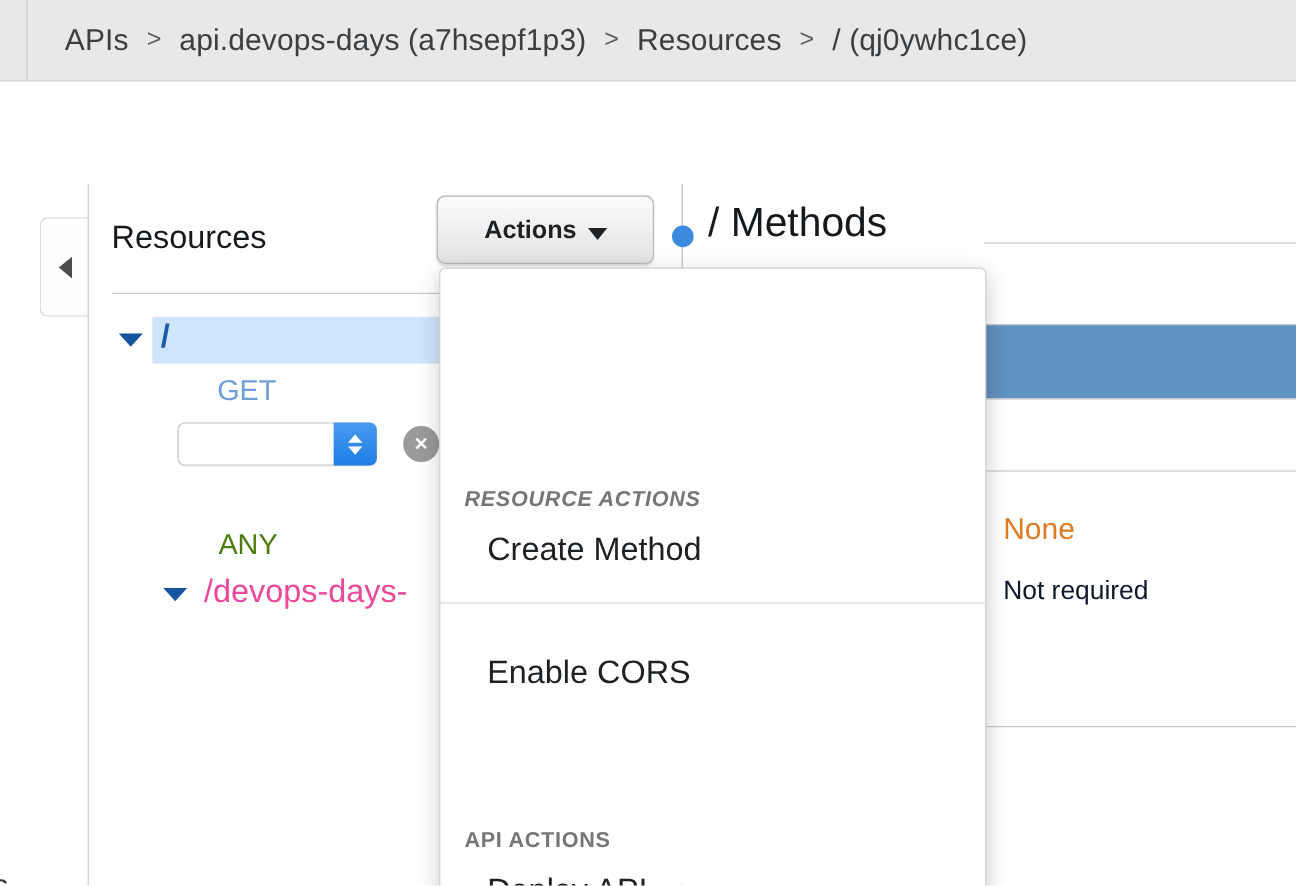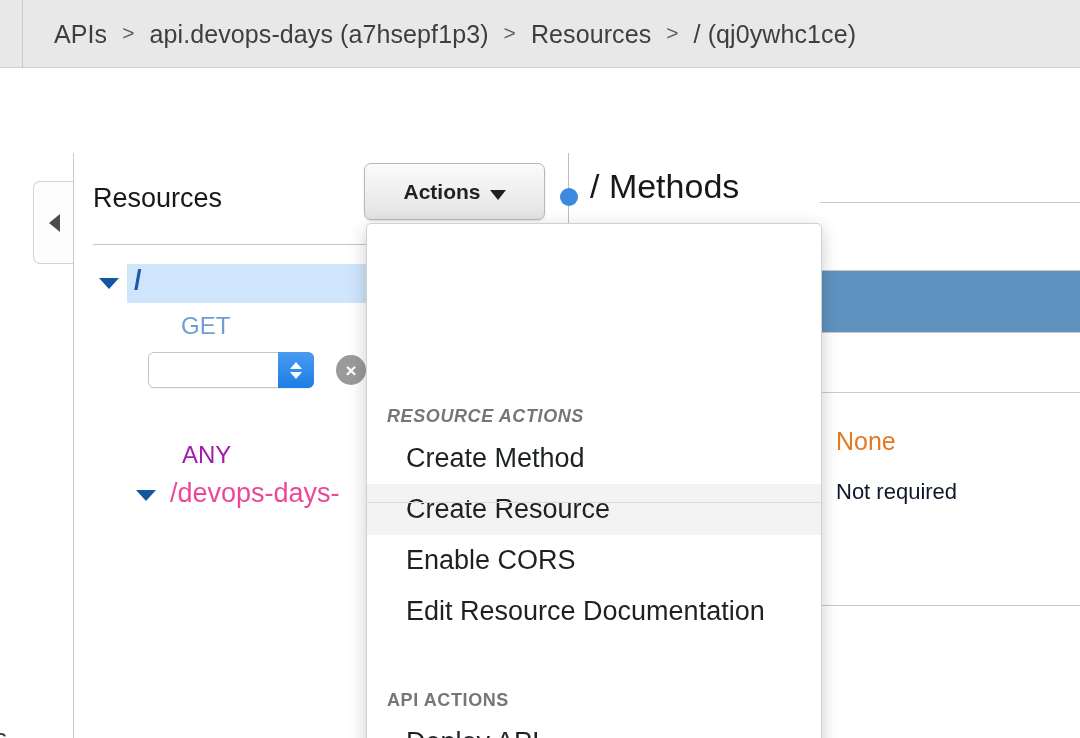--- a/index.html
+++ b/index.html
@@ -158,21 +158,21 @@
     position: absolute;
     left: 96px; top: 325px;
     font-size: 27px;
     color: #ec4899;
     white-space: nowrap;
   }
   .node-any {
     position: absolute;
     left: 108px; top: 288px;
     font-size: 24px;
-    color: #a21caf;
+    color: #4d7c0f;
   }
 
   
   .tree-select {
     position: absolute;
     left: 148px; top: 284px;
     width: 166px; height: 36px;
     background: #ffffff;
     border: 1px solid #c5c5c5;
     border-radius: 6px;
@@ -403,23 +403,21 @@
     <div class="actions-button">
       <span class="label">Actions</span>
       <span class="caret"></span>
     </div>
 
     <div class="dropdown">
 
       <div class="menu-section-title sec1-title">RESOURCE ACTIONS</div>
 
       <div class="menu-item" style="top:209px">Create Method</div>
-      <div class="menu-item highlight" style="top:260px">Create Resource</div>
       <div class="menu-item" style="top:311px">Enable CORS</div>
-      <div class="menu-item" style="top:362px">Edit Resource Documentation</div>
 
       <div class="menu-divider"></div>
 
       <div class="menu-section-title sec2-title">API ACTIONS</div>
 
       <div class="menu-item" style="top:493px">Deploy API</div>
 
     </div>
 
   </div>

